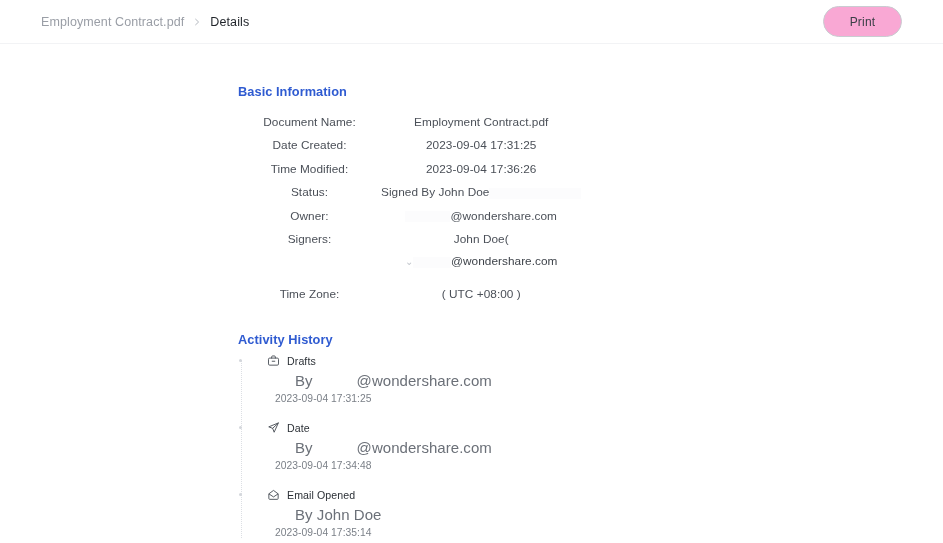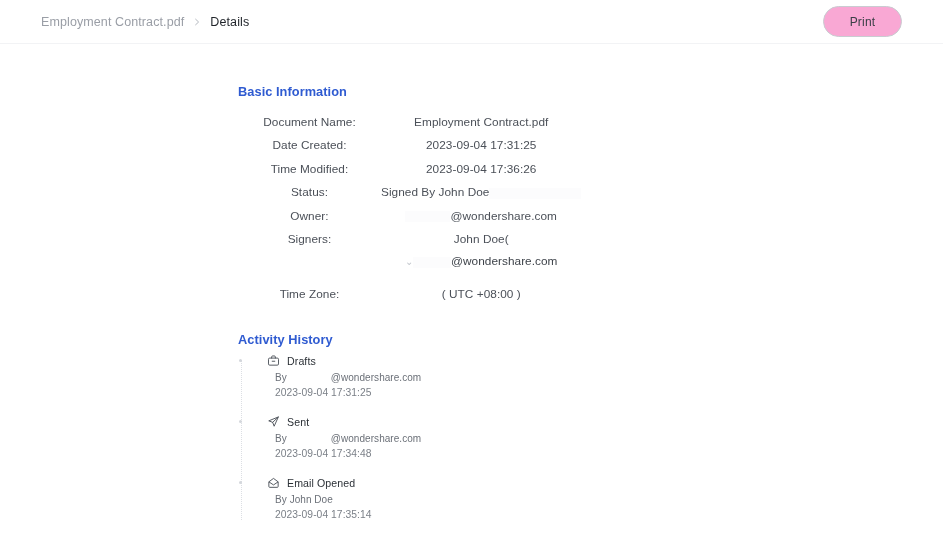--- a/index.html
+++ b/index.html
@@ -182,26 +182,27 @@
 
   .tl-label {
     font-size: 10.6px;
     font-weight: normal;
     color: #2b3036;
     letter-spacing: 0.1px;
     white-space: nowrap;
   }
 
   .tl-by {
-    font-size: 10px;
+    font-size: 15px;
     color: #6b7078;
     margin-top: 4px;
     padding-left: 8px;
     letter-spacing: 0.05px;
     white-space: nowrap;
+    margin-left: 20px;
   }
   .tl-by .gap { display: inline-block; width: 44px; }
 
   .tl-time {
     font-size: 10.3px;
     color: #7b8088;
     margin-top: 4px;
     padding-left: 8px;
     letter-spacing: 0.05px;
     white-space: nowrap;
@@ -310,21 +311,21 @@
 
     <div class="tl-item">
       <span class="tl-dot"></span>
       <div class="tl-head">
         <span class="tl-icon">
           <svg width="13" height="13" viewBox="0 0 14 14" fill="none">
             <path d="M12.2 2.1 L1.9 6.3 L6.1 7.9 L7.7 12.1 Z" stroke="#4b5058" stroke-width="1" stroke-linejoin="round"></path>
             <path d="M12.2 2.1 L6.1 7.9" stroke="#4b5058" stroke-width="1" stroke-linecap="round"></path>
           </svg>
         </span>
-        <span class="tl-label">Sent</span>
+        <span class="tl-label">Date</span>
       </div>
       <div class="tl-by">
         <span>By</span><span class="gap"></span><span>@wondershare.com</span>
       </div>
       <div class="tl-time">2023-09-04 17:34:48</div>
     </div>
 
     <div class="tl-item">
       <span class="tl-dot"></span>
       <div class="tl-head">

